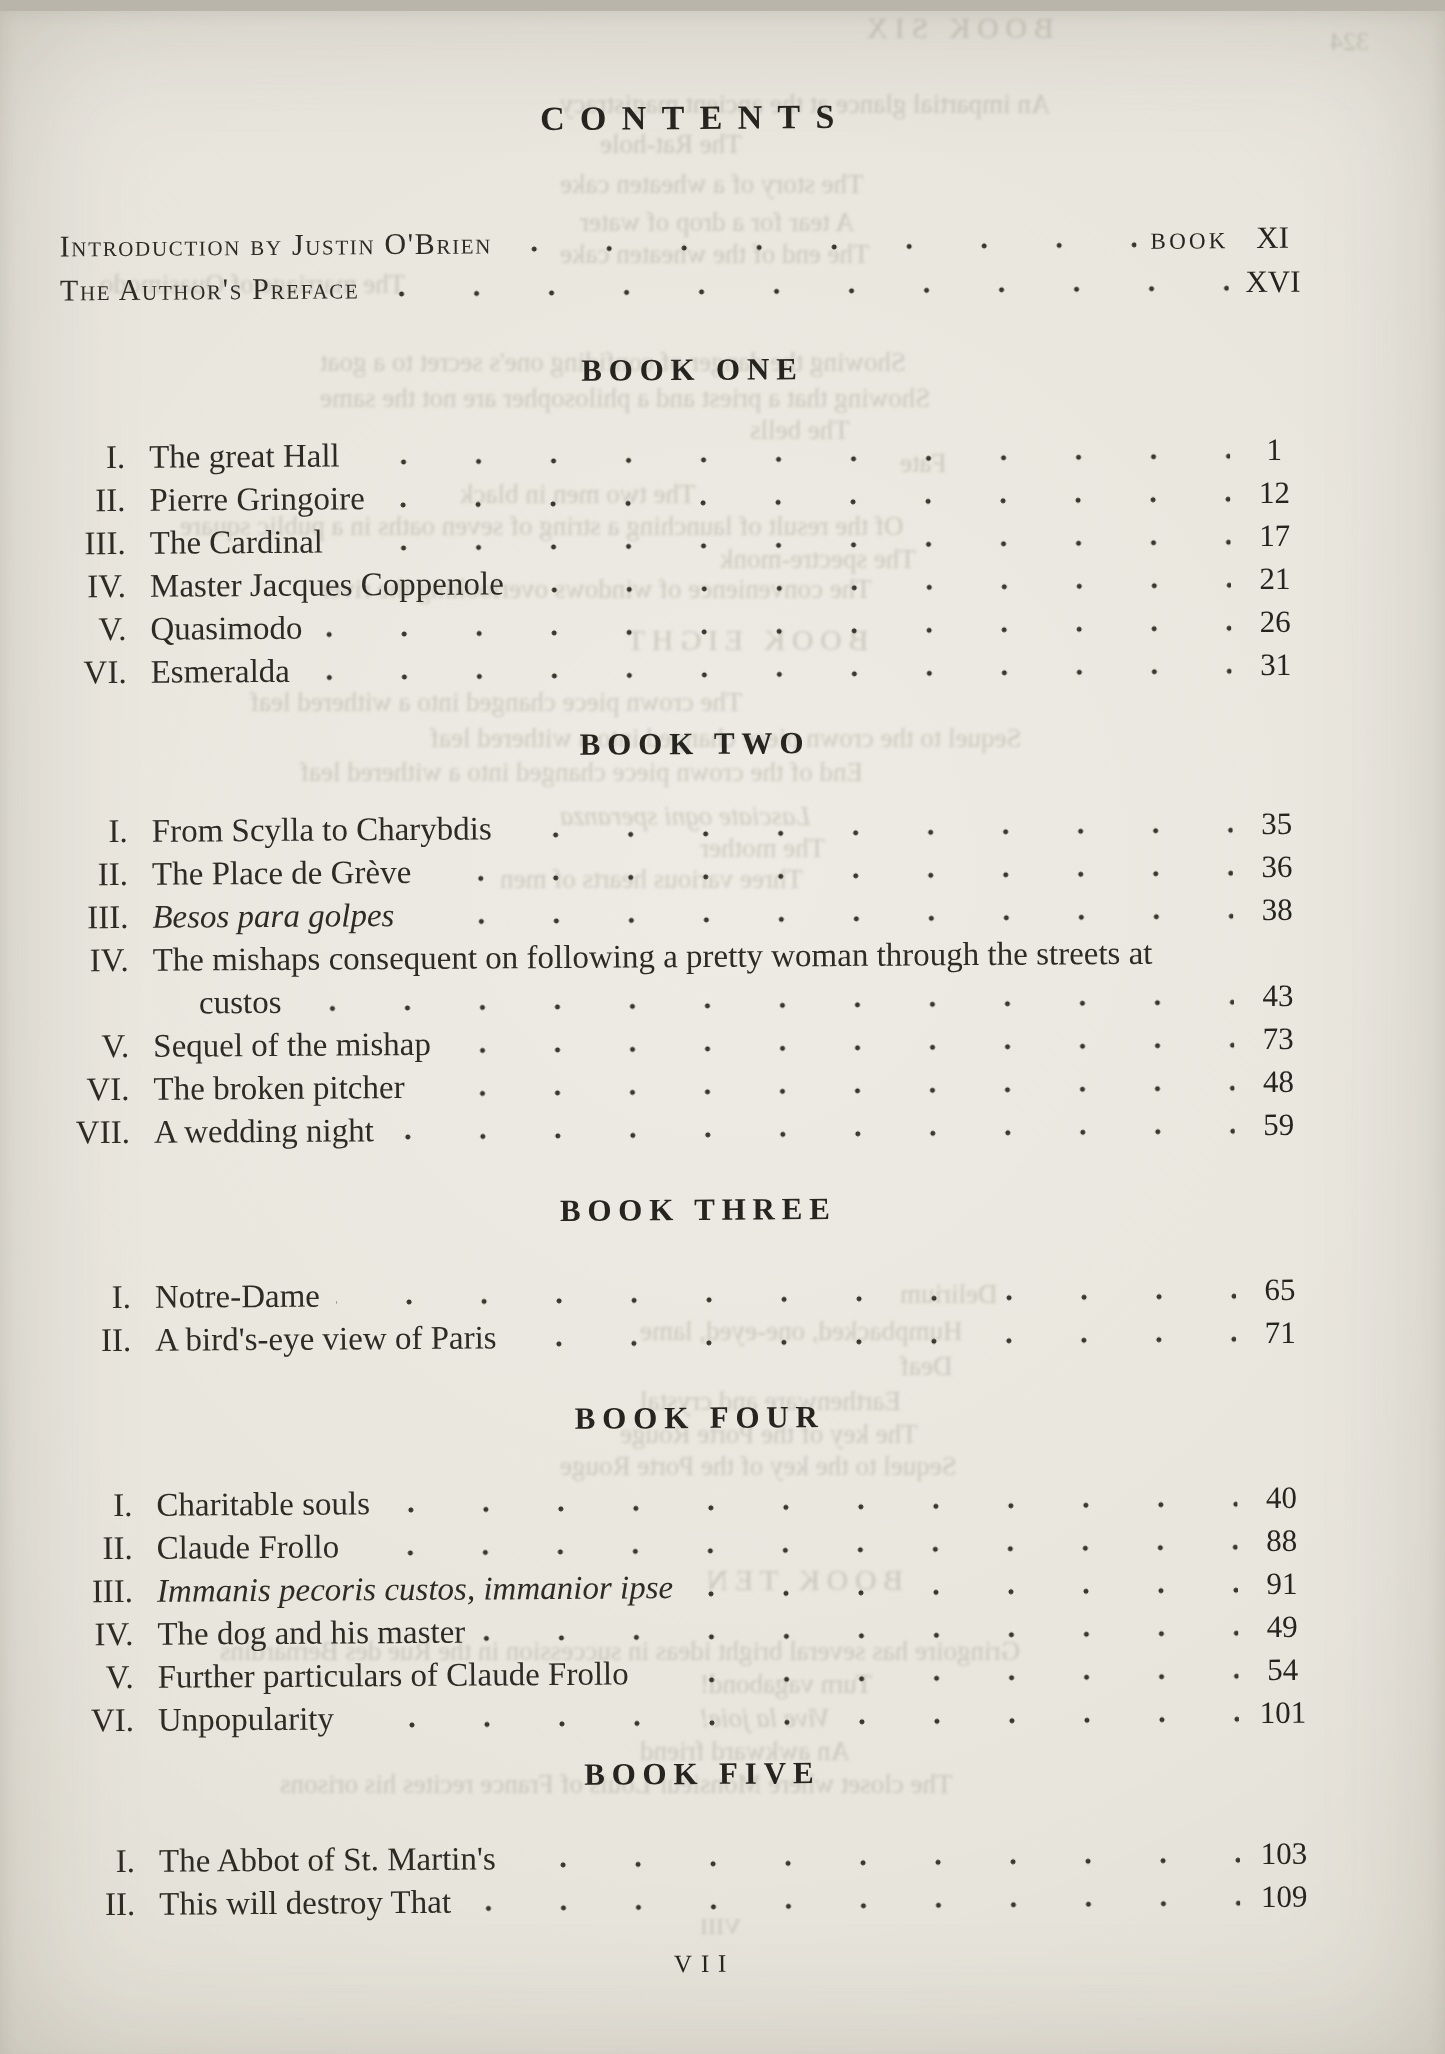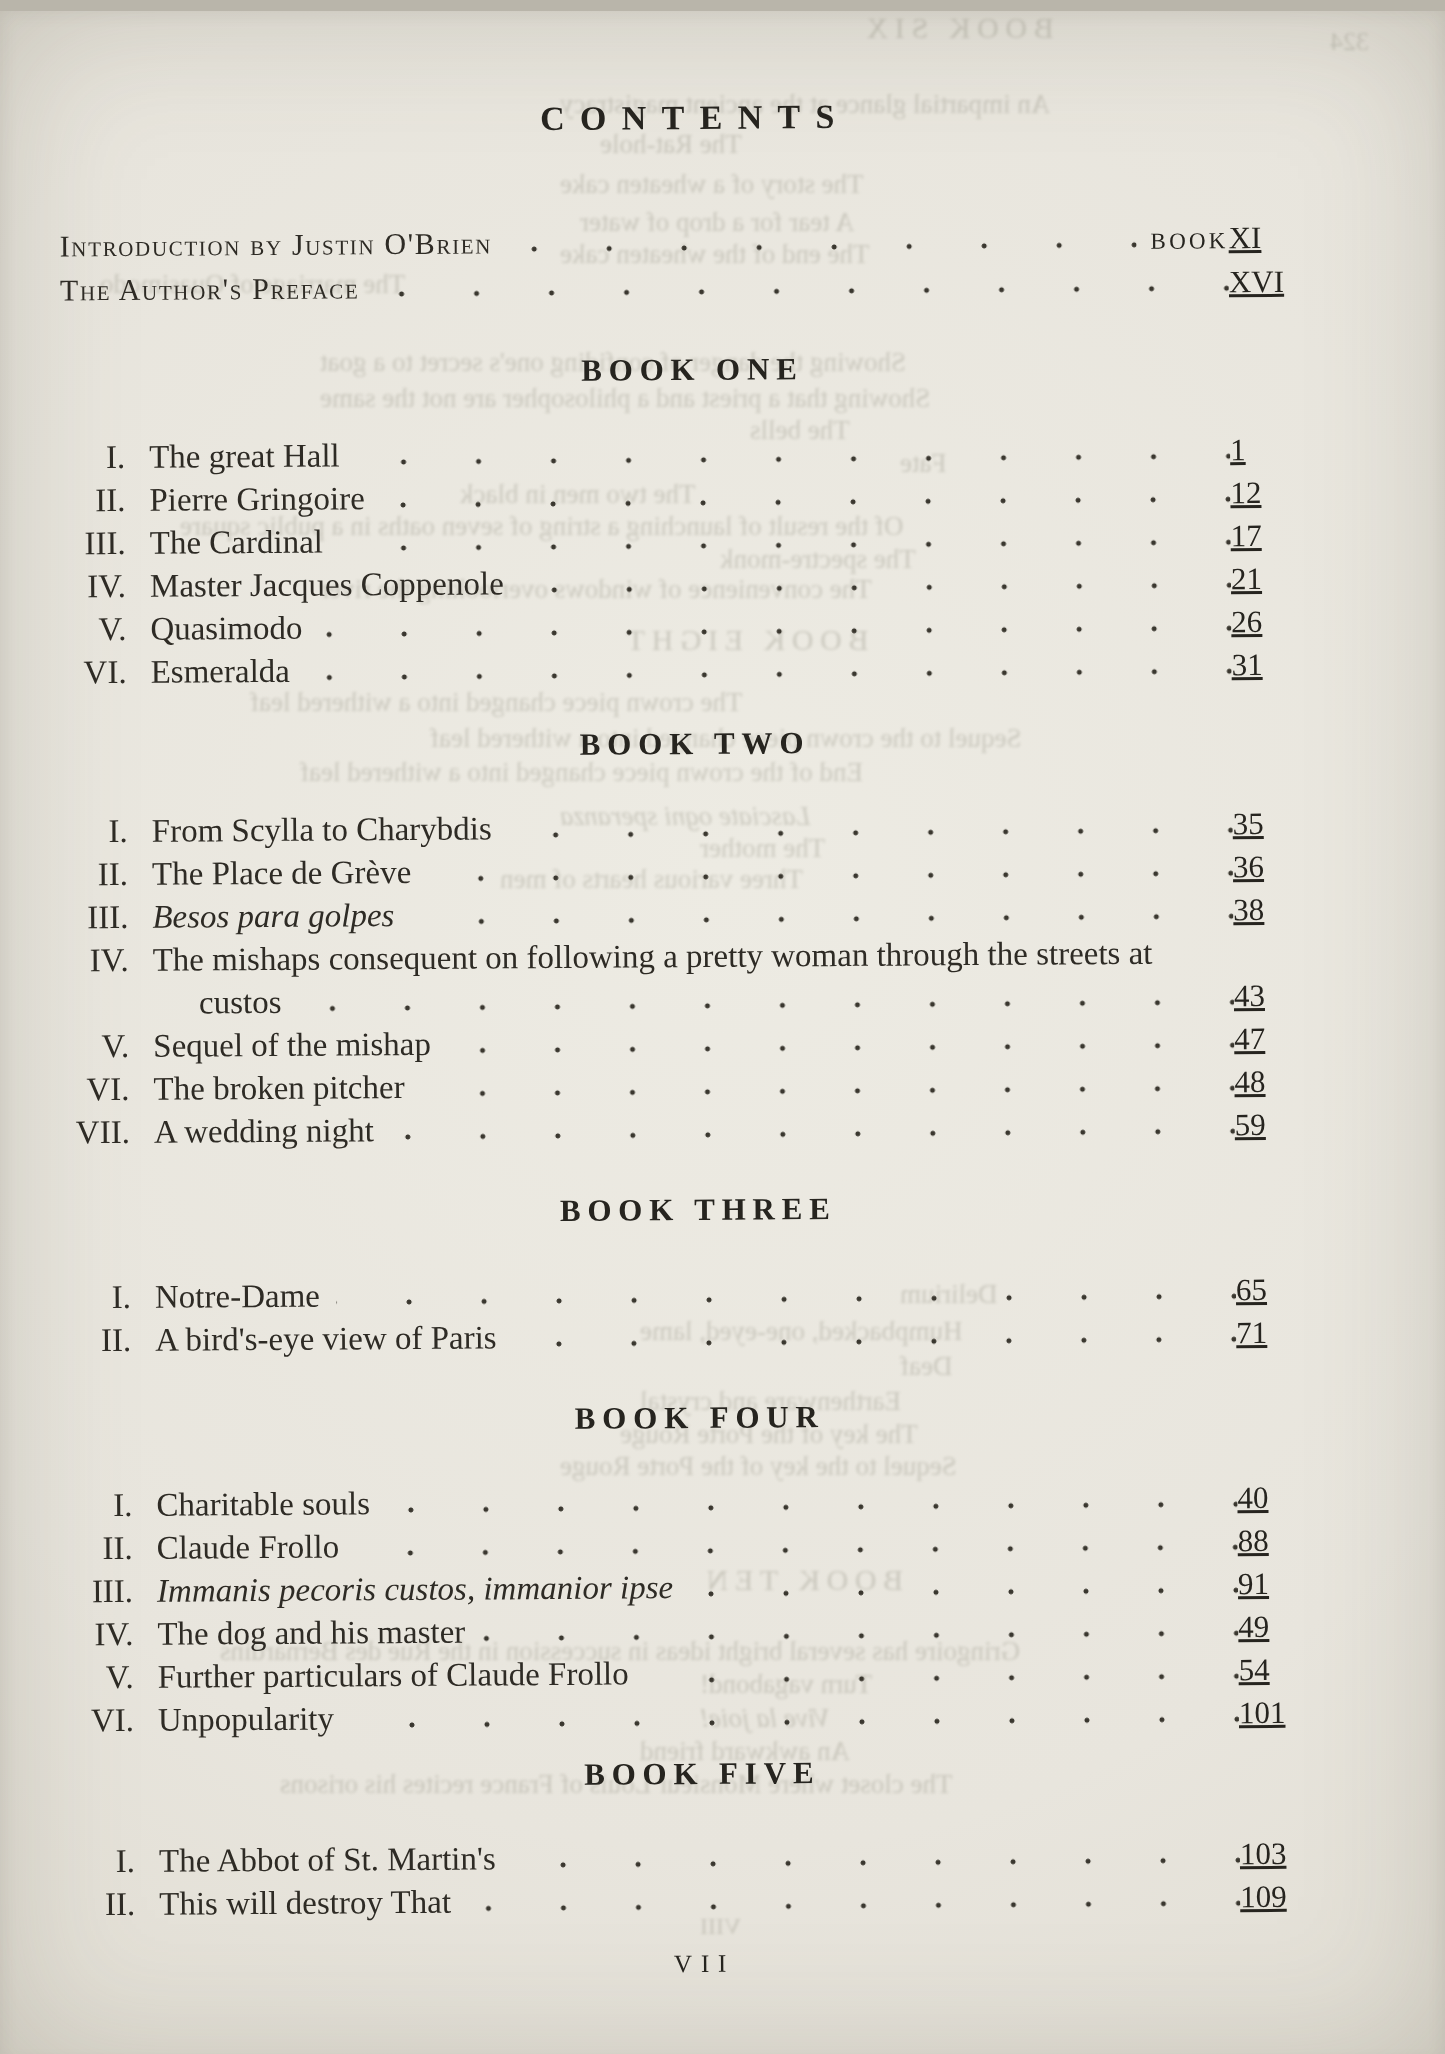--- a/index.html
+++ b/index.html
@@ -35,21 +35,21 @@
     margin:88px 0 0;
     text-align:center;
     font-size:34px;font-weight:600;
     letter-spacing:.45em;text-indent:.45em;
     color:#26241f;
   }
   .front{margin-top:84px;}
   .frow{display:flex;align-items:baseline;font-size:30px;line-height:41px;}
   .frow .flabel{font-variant:small-caps;letter-spacing:.055em;white-space:nowrap;}
   .pagelabel{font-size:23px;letter-spacing:.14em;margin-left:14px;white-space:nowrap;color:#26241f;}
-  .pg{flex:none;width:88px;text-align:left;font-size:31px;color:#26241f;text-decoration:underline;}
+  .pg{flex:none;width:88px;text-align:center;font-size:31px;color:#26241f;}
   .leader{
     flex:1 1 auto;
     height:8px;
     margin-left:16px;
     background-image:radial-gradient(circle at 4px 4px, #3a372f 2.1px, rgba(0,0,0,0) 2.9px);
     background-size:75px 8px;
     background-repeat:repeat-x;
     background-position:right 6px center;
     min-width:40px;
   }
@@ -203,21 +203,21 @@
           <div class="row">
             <span class="num"></span>
             <span class="ctitle cont-indent">custos</span>
             <span class="leader"></span>
             <span class="pg">43</span>
           </div>
           <div class="row">
             <span class="num">V.</span>
             <span class="ctitle">Sequel of the mishap</span>
             <span class="leader"></span>
-            <span class="pg">47</span>
+            <span class="pg">73</span>
           </div>
           <div class="row">
             <span class="num">VI.</span>
             <span class="ctitle">The broken pitcher</span>
             <span class="leader"></span>
             <span class="pg">48</span>
           </div>
           <div class="row">
             <span class="num">VII.</span>
             <span class="ctitle">A wedding night</span>

